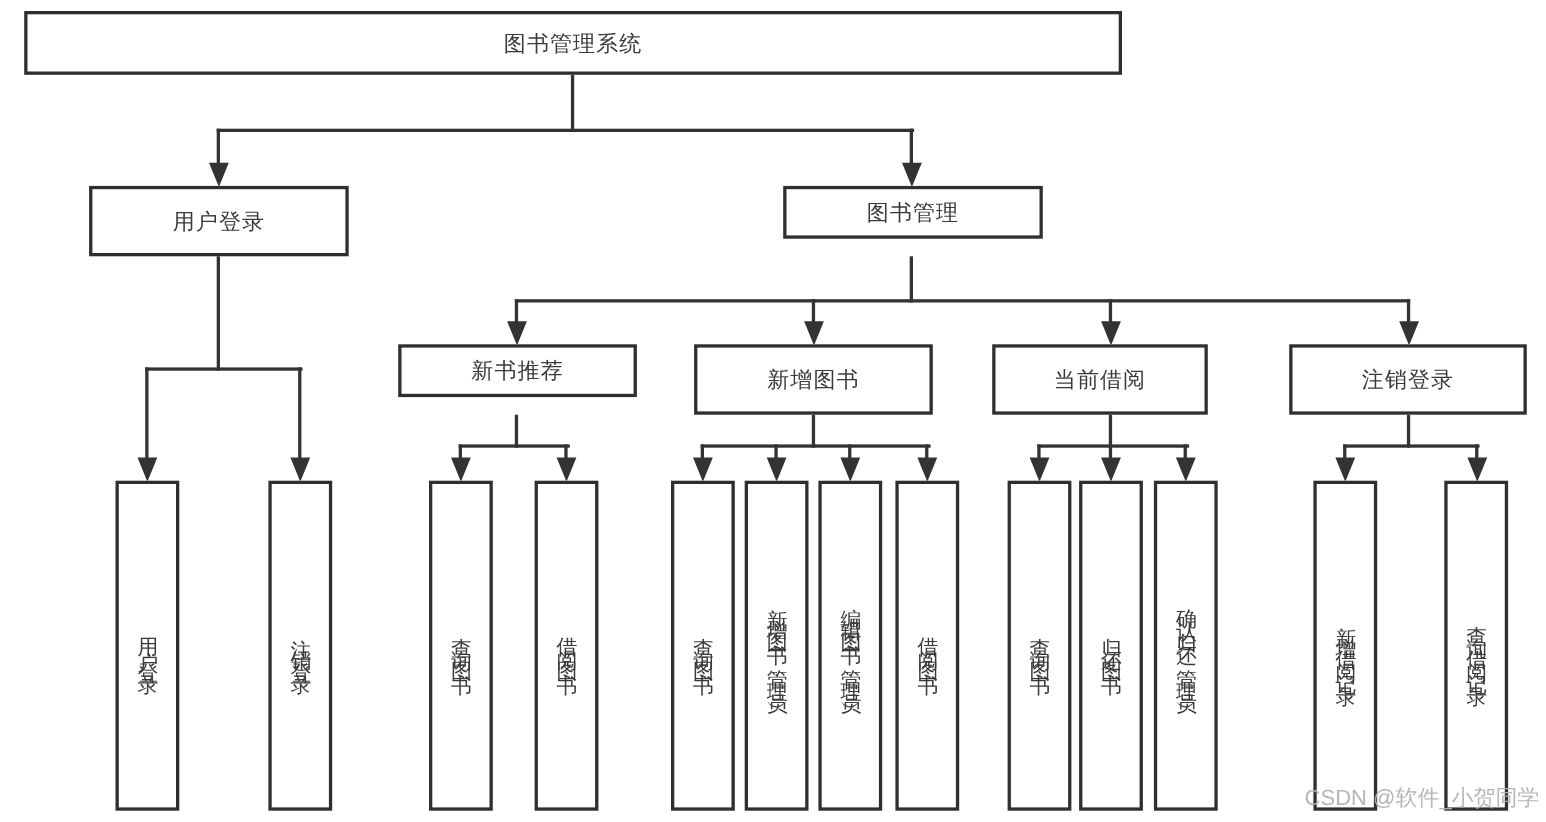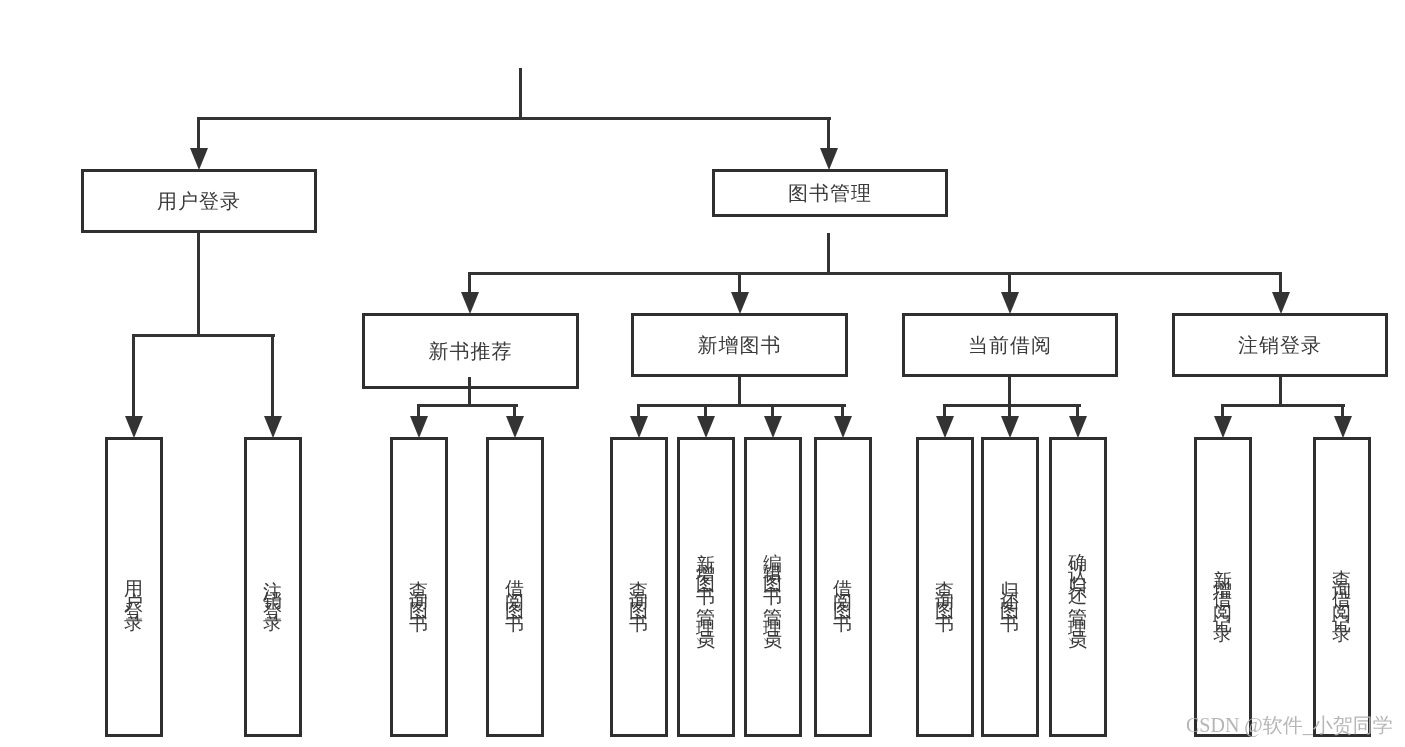--- a/index.html
+++ b/index.html
@@ -57,28 +57,30 @@
     border-top: 22px solid #333333;
   }
   .watermark {
     position: absolute;
     left: 1186px;
     top: 712px;
     font-size: 20px;
     color: rgba(178, 178, 178, 0.95);
     white-space: nowrap;
     z-index: 10;
-    font-family: Liberation Serif, serif;
   }
 </style>
 </head>
 <body>
 
 <div class="canvas">
 
+  <div class="box hbox" style="left:22px; top:10px; width:998px; height:58px">
+    <span class="lbl">图书管理系统</span>
+  </div>
 
   <div class="vline" style="left:519px; top:68px; height:52px"></div>
   <div class="hline" style="left:197px; top:117px; width:634px"></div>
   <div class="vline" style="left:197px; top:117px; height:34px"></div>
   <div class="arrow" style="left:190px; top:148px"></div>
   <div class="vline" style="left:827px; top:117px; height:34px"></div>
   <div class="arrow" style="left:820px; top:148px"></div>
 
   <div class="box hbox" style="left:81px; top:169px; width:236px; height:64px">
     <span class="lbl">用户登录</span>
@@ -98,27 +100,27 @@
   <div class="hline" style="left:468px; top:272px; width:814px"></div>
   <div class="vline" style="left:468px; top:272px; height:23px"></div>
   <div class="arrow" style="left:461px; top:292px"></div>
   <div class="vline" style="left:738px; top:272px; height:23px"></div>
   <div class="arrow" style="left:731px; top:292px"></div>
   <div class="vline" style="left:1008px; top:272px; height:23px"></div>
   <div class="arrow" style="left:1001px; top:292px"></div>
   <div class="vline" style="left:1279px; top:272px; height:23px"></div>
   <div class="arrow" style="left:1272px; top:292px"></div>
 
-  <div class="box hbox" style="left:362px; top:313px; width:217px; height:76px">
+  <div class="box hbox" style="left:362px; top:313px; width:217px; height:48px">
     <span class="lbl">新书推荐</span>
   </div>
   <div class="box hbox" style="left:631px; top:313px; width:217px; height:64px">
     <span class="lbl">新增图书</span>
   </div>
-  <div class="box hbox" style="left:902px; top:313px; width:216px; height:64px">
+  <div class="box hbox" style="left:902px; top:313px; width:196px; height:64px">
     <span class="lbl">当前借阅</span>
   </div>
   <div class="box hbox" style="left:1172px; top:313px; width:216px; height:64px">
     <span class="lbl">注销登录</span>
   </div>
 
   <div class="vline" style="left:468px; top:377px; height:30px"></div>
   <div class="hline" style="left:417px; top:404px; width:101px"></div>
   <div class="vline" style="left:417px; top:404px; height:14px"></div>
   <div class="arrow" style="left:410px; top:416px"></div>

